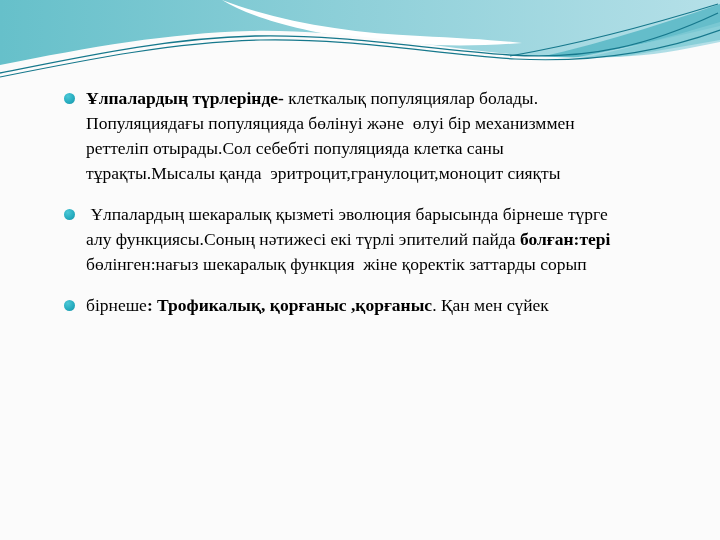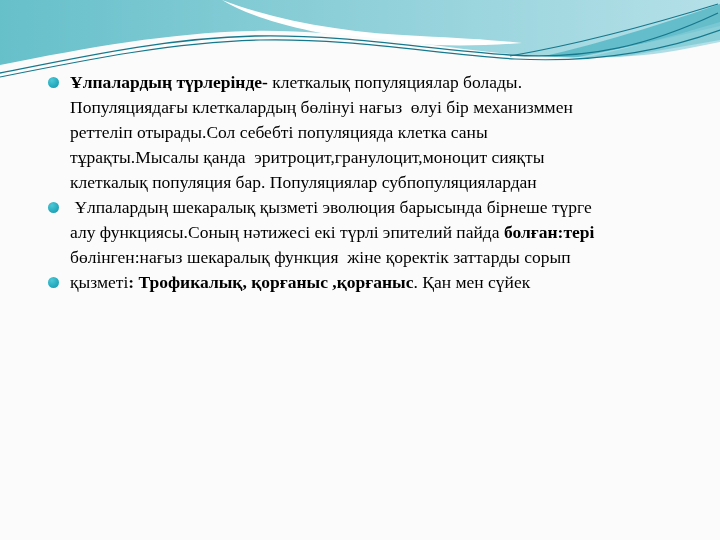--- a/index.html
+++ b/index.html
@@ -6,21 +6,21 @@
   body{background:#9a9a9a;font-family:"Liberation Serif","DejaVu Serif",serif;}
   .slide{
     position:relative;width:720px;height:540px;overflow:hidden;
     background:#fbfbfb;
   }
   .header-svg{position:absolute;top:0;left:0;display:block;}
   .content{
     position:absolute;left:44px;top:70px;width:665px;
     margin:0;padding:0;list-style:none;
   }
-  .bullet-item{position:relative;padding-left:26px;margin:0;}
+  .bullet-item{position:relative;padding-left:26px;margin:16px;}
   .dot{
     position:absolute;left:4px;top:7px;width:11px;height:11px;border-radius:50%;
     background:radial-gradient(circle at 35% 30%, #4cc8d6 0%, #27adc0 55%, #1a93a6 100%);
     box-sizing:border-box;
   }
   .bullet-text{color:#000;}
   .line{white-space:pre;font-size:17.5px;line-height:25px;color:#000;}
   .b{font-weight:bold;}
 </style>
 </head>
@@ -52,35 +52,34 @@
     <path fill="none" stroke="#16788c" stroke-width="1.2" d="M0,77 C90,59 175,42 260,40 C350,38 435,54 515,59 C595,63 660,52 720,30"></path>
 
     <path fill="none" stroke="#16788c" stroke-width="1.2" d="M510,56 C590,42 660,22 718,4"></path>
   </svg>
 
   <ul class="content">
       <li class="bullet-item">
         <span class="dot"></span>
         <div class="bullet-text">
           <div class="line"><span class="b">Ұлпалардың түрлерінде-</span><span> клеткалық популяциялар болады.</span></div>
-          <div class="line"><span>Популяциядағы клеткалардың бөлінуі нағыз  өлуі бір механизммен</span></div>
+          <div class="line"><span>Популяциядағы популяцияда бөлінуі және  өлуі бір механизммен</span></div>
           <div class="line"><span>реттеліп отырады.Сол себебті популяцияда клетка саны</span></div>
           <div class="line"><span>тұрақты.Мысалы қанда  эритроцит,гранулоцит,моноцит сияқты</span></div>
-          <div class="line"><span>клеткалық популяция бар. Популяциялар субпопуляциялардан</span></div>
         </div>
       </li>
       <li class="bullet-item">
         <span class="dot"></span>
         <div class="bullet-text">
           <div class="line"><span> Ұлпалардың шекаралық қызметі эволюция барысында бірнеше түрге</span></div>
           <div class="line"><span>алу функциясы.Соның нәтижесі екі түрлі эпителий пайда </span><span class="b">болған:тері</span></div>
           <div class="line"><span>бөлінген:нағыз шекаралық функция  жіне қоректік заттарды сорып</span></div>
         </div>
       </li>
       <li class="bullet-item">
         <span class="dot"></span>
         <div class="bullet-text">
-          <div class="line"><span>қызметі</span><span class="b">: Трофикалық, қорғаныс ,қорғаныс</span><span>. Қан мен сүйек</span></div>
+          <div class="line"><span>бірнеше</span><span class="b">: Трофикалық, қорғаныс ,қорғаныс</span><span>. Қан мен сүйек</span></div>
         </div>
       </li>
     </ul>
 
 </div>
 
 </body></html>

